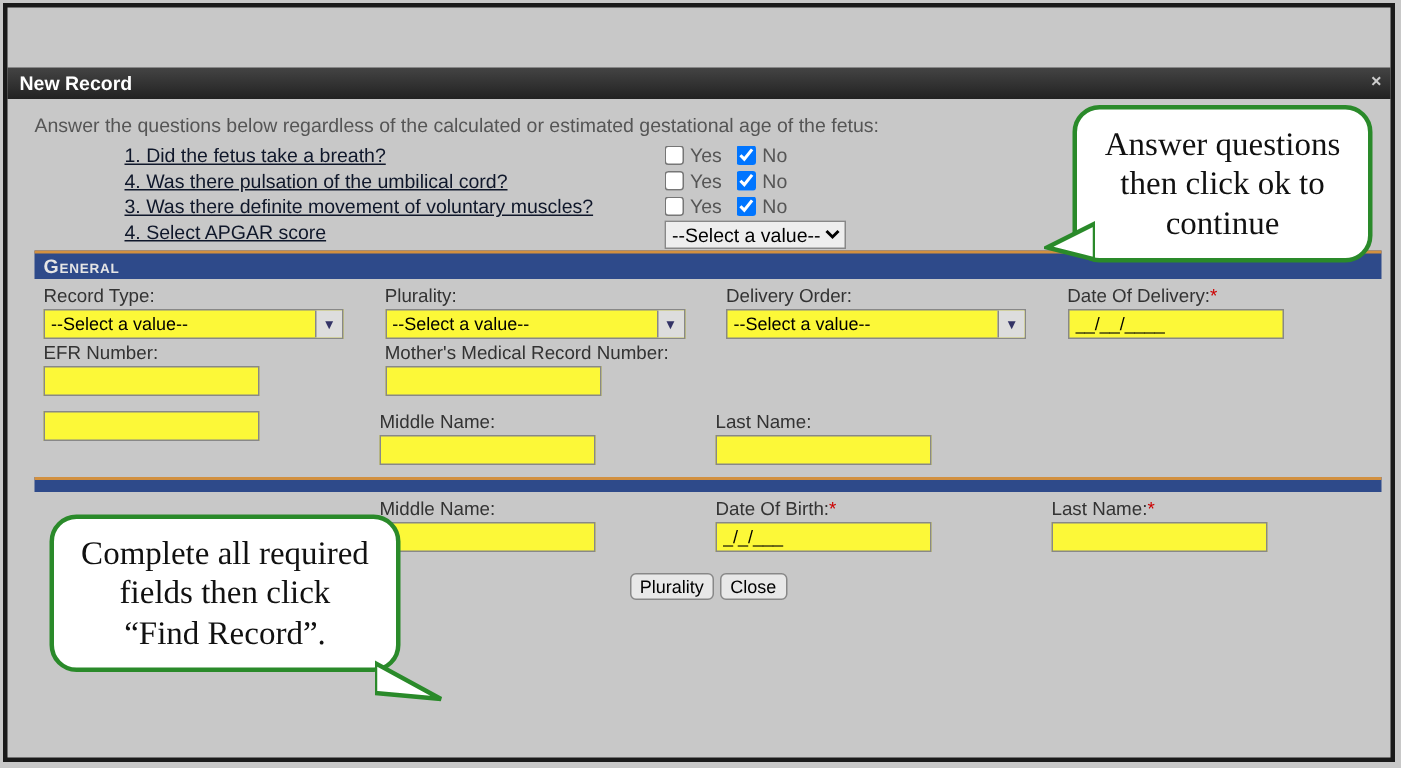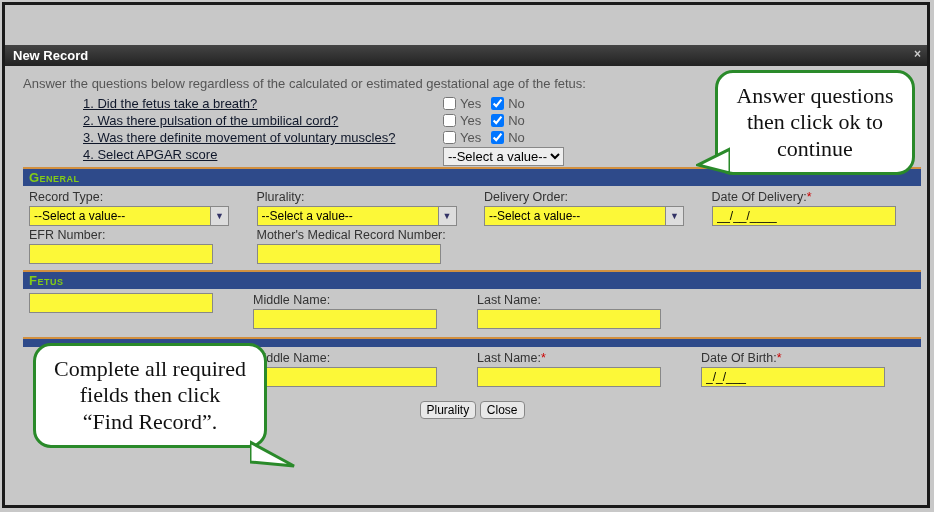--- a/index.html
+++ b/index.html
@@ -66,41 +66,41 @@
     font-family: Arial, sans-serif;
     font-size: 12px;
     padding: 1px 6px;
     background: #e8e8e8;
     border: 1px solid #888;
     border-radius: 4px;
     cursor: pointer;
   }
   .section-bar {
     background: #2e4a8a;
-    color: #84cc16;
+    color: #e5e5e5;
     font-variant: small-caps;
     font-weight: bold;
     padding: 1px 6px;
     border-top: 2px solid #d29040;
     letter-spacing: 0.5px;
   }
   .form-grid {
     display: grid;
     grid-template-columns: 1fr 1fr 1fr 1fr;
     gap: 2px 24px;
     padding: 4px 6px 6px 6px;
   }
   .field { display:flex; flex-direction:column; }
   .field-label { color:#333; font-size:12.5px; margin-bottom:2px;}
   .req { color:#c00; }
   .yellow-input {
     background: #fcf838;
     border: 1px solid #888;
     padding: 2px 4px;
-    width: 184px;
+    width: 144px;
     height: 20px;
     font-size: 12px;
   }
   .yellow-select {
     background:#fcf838;
     border:1px solid #888;
     width:200px;
     height:20px;
     font-size:12px;
     position:relative;
@@ -167,21 +167,21 @@
     <div class="qrow">
       <div class="qtext">1. Did the fetus take a breath?</div>
       <div class="qctrl">
         <input type="checkbox" style="">
           <label>Yes</label>
         <input type="checkbox" checked="" style="">
           <label>No</label>
       </div>
     </div>
     <div class="qrow">
-      <div class="qtext">2. Was there pulsation of the umbilical cord?</div>
+      <div class="qtext">4. Was there pulsation of the umbilical cord?</div>
       <div class="qctrl">
         <input type="checkbox" style="">
           <label>Yes</label>
         <input type="checkbox" checked="" style="">
           <label>No</label>
       </div>
     </div>
     <div class="qrow">
       <div class="qtext">3. Was there definite movement of voluntary muscles?</div>
       <div class="qctrl">
@@ -231,21 +231,20 @@
       <div class="field">
         <span class="field-label">EFR Number:</span>
         <input class="yellow-input" style="">
       </div>
       <div class="field" style="grid-column:2 / span 2;">
         <span class="field-label">Mother's Medical Record Number:</span>
         <input class="yellow-input" style="">
       </div>
     </div>
 
-    <div class="section-bar">Fetus</div>
     <div class="section-grid-fetus">
       <div class="field">
         <input class="yellow-input" style="">
       </div>
       <div class="field">
         <span class="field-label">Middle Name:</span>
         <input class="yellow-input" style="">
       </div>
       <div class="field">
         <span class="field-label">Last Name:</span>
@@ -255,26 +254,26 @@
     </div>
 
     <div class="section-bar" style="height:10px;"></div>
     <div class="section-grid-mother">
       <div class="field"></div>
       <div class="field">
         <span class="field-label">Middle Name:</span>
         <input class="yellow-input" style="">
       </div>
       <div class="field">
-        <span class="field-label"><span>Last Name:</span><span class="req">*</span></span>
-        <input class="yellow-input" style="">
-      </div>
-      <div class="field">
         <span class="field-label"><span>Date Of Birth:</span><span class="req">*</span></span>
         <input class="yellow-input" value="_/_/___" style="">
+      </div>
+      <div class="field">
+        <span class="field-label"><span>Last Name:</span><span class="req">*</span></span>
+        <input class="yellow-input" style="">
       </div>
     </div>
 
     <div class="bottom-btns">
       <button>Plurality</button>
       <button>Close</button>
     </div>
   </div>
 
   <div class="callout callout1">

